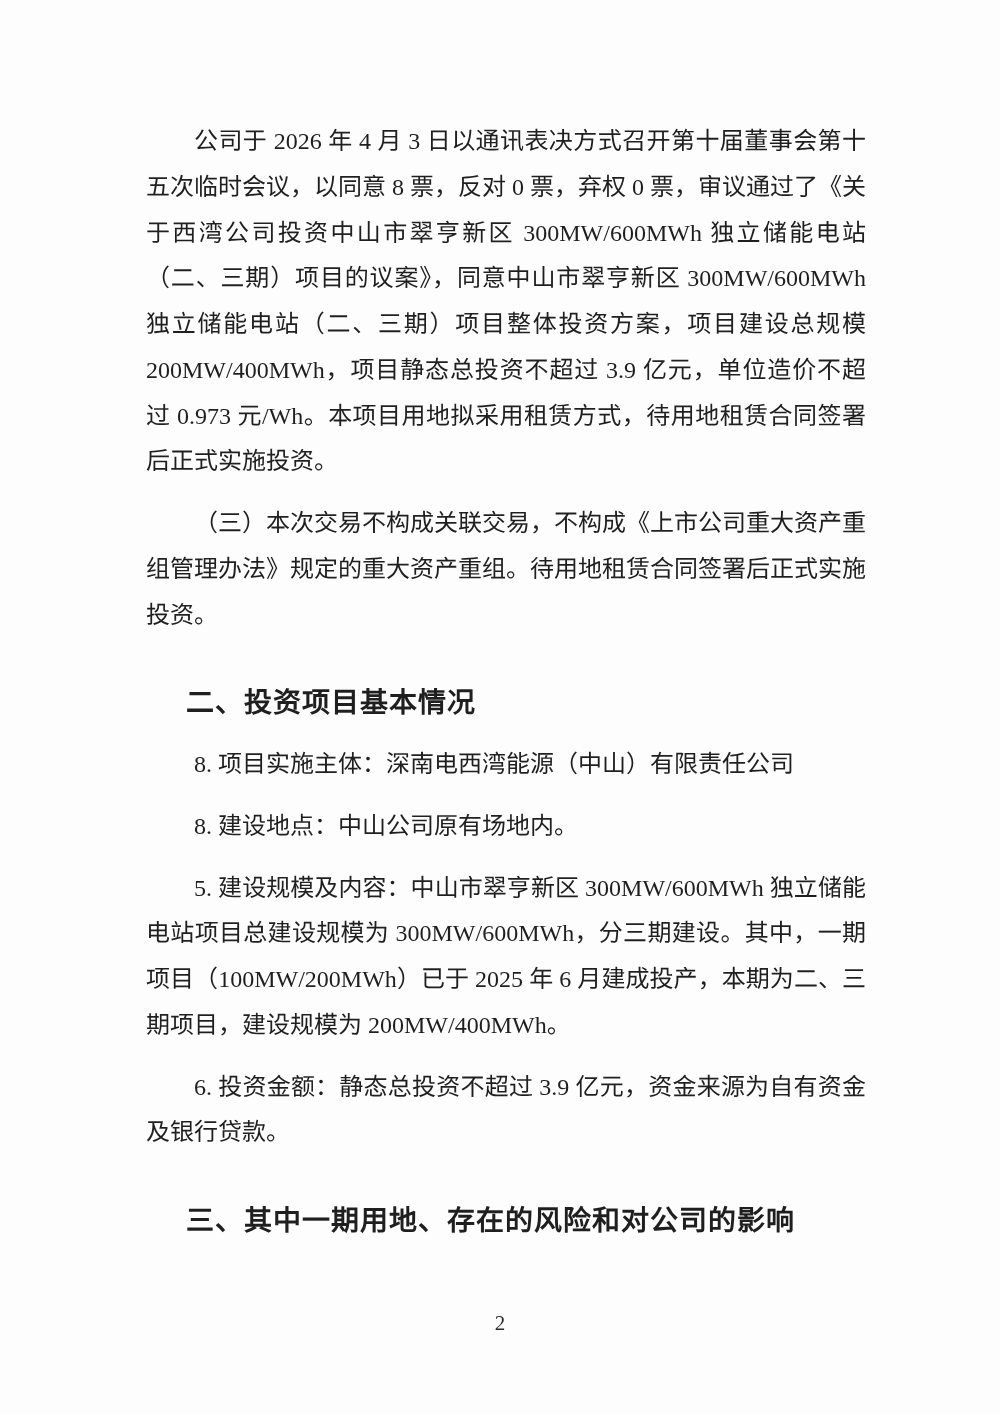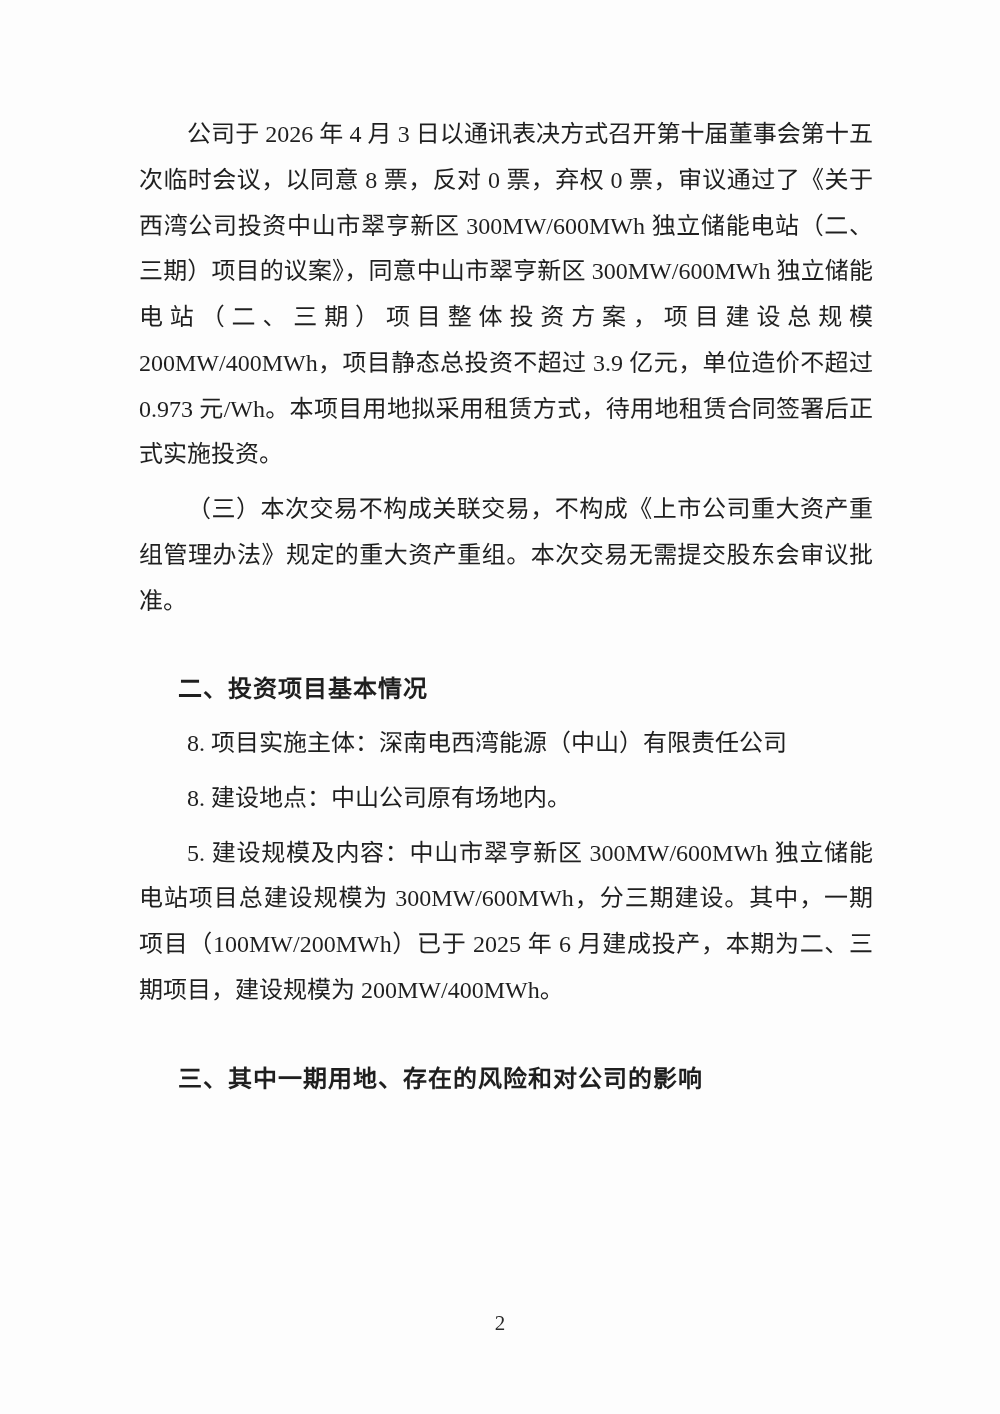--- a/index.html
+++ b/index.html
@@ -20,31 +20,31 @@
     color: #1f1f1f;
     overflow: hidden;
   }
   .content {
     position: absolute;
     left: 130px;
     top: 103px;
     width: 752px;
   }
   .para {
-    margin: 9px;
+    margin: 16px;
     font-size: 24px;
     line-height: 45.75px;
     text-align: justify;
     text-justify: inter-character;
     text-indent: 2em;
     word-break: break-word;
   }
   .heading {
     margin: 42px 0 0 0;
-    font-size: 24px;
+    font-size: 28px;
     font-weight: bold;
     line-height: 45.75px;
     text-indent: 2em;
     font-family: "Liberation Sans", "DejaVu Sans", sans-serif;
     letter-spacing: 1px;
   }
   .footer {
     position: absolute;
     top: 1308px;
     left: 0;
@@ -56,31 +56,32 @@
   }
 </style>
 </head>
 <body>
 
 <div class="page">
   <div class="content">
 
     <p class="para">公司于 2026 年 4 月 3 日以通讯表决方式召开第十届董事会第十五次临时会议，以同意 8 票，反对 0 票，弃权 0 票，审议通过了《关于西湾公司投资中山市翠亨新区 300MW/600MWh 独立储能电站（二、三期）项目的议案》，同意中山市翠亨新区 300MW/600MWh 独立储能电站（二、三期）项目整体投资方案，项目建设总规模 200MW/400MWh，项目静态总投资不超过 3.9 亿元，单位造价不超过 0.973 元/Wh。本项目用地拟采用租赁方式，待用地租赁合同签署后正式实施投资。</p>
 
-    <p class="para">（三）本次交易不构成关联交易，不构成《上市公司重大资产重组管理办法》规定的重大资产重组。本次交易无需提交股东会审议批准。</p>
+    <p class="para">（三）本次交易不构成关联交易，不构成《上市公司重大资产重组管理办法》规定的重大资产重组。待用地租赁合同签署后正式实施投资。</p>
 
     <h2 class="heading">二、投资项目基本情况</h2>
 
 
     <p class="para">8. 项目实施主体：深南电西湾能源（中山）有限责任公司</p>
 
     <p class="para">8. 建设地点：中山公司原有场地内。</p>
 
 
     <p class="para">5. 建设规模及内容：中山市翠亨新区 300MW/600MWh 独立储能电站项目总建设规模为 300MW/600MWh，分三期建设。其中，一期项目（100MW/200MWh）已于 2025 年 6 月建成投产，本期为二、三期项目，建设规模为 200MW/400MWh。</p>
 
+    <p class="para">6. 投资金额：静态总投资不超过 3.9 亿元，资金来源为自有资金及银行贷款。</p>
 
     <h2 class="heading">三、其中一期用地、存在的风险和对公司的影响</h2>
 
   </div>
 
   <div class="footer">2</div>
 </div>
 
 </body></html>

